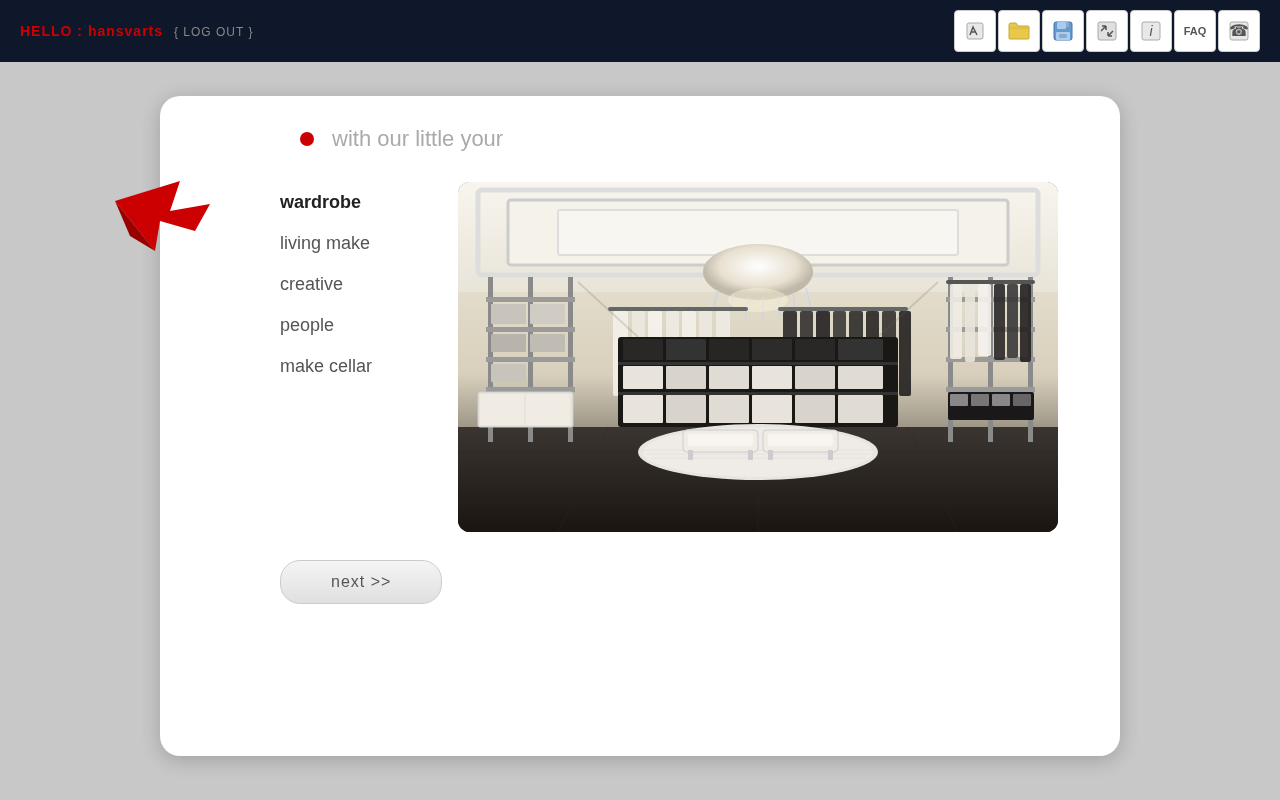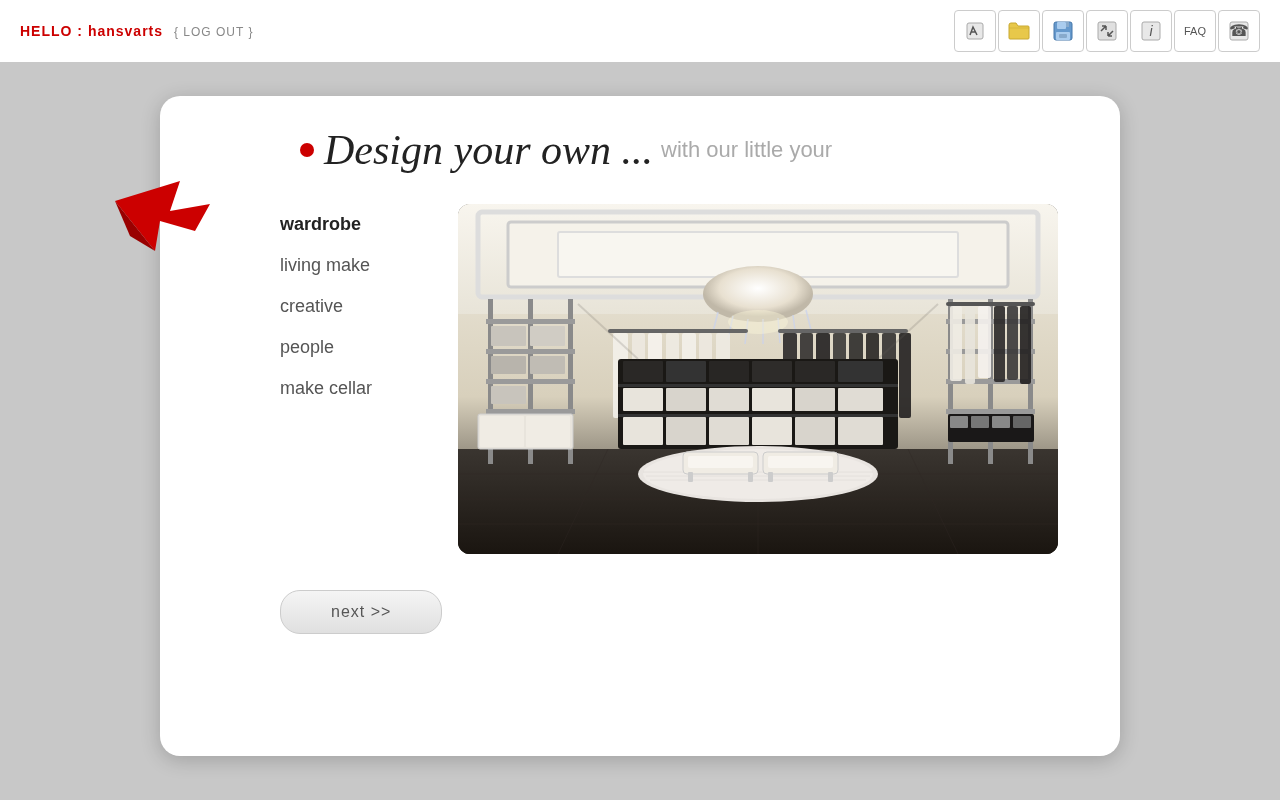--- a/index.html
+++ b/index.html
@@ -12,21 +12,21 @@
       display: flex;
       flex-direction: column;
     }
 
     
     .top-bar {
       display: flex;
       justify-content: space-between;
       align-items: center;
       padding: 10px 20px;
-      background: #ffffff;
+      background: #0f172a;
     }
     .hello-text {
       font-size: 14px;
       color: #cc0000;
       font-weight: bold;
       letter-spacing: 1px;
     }
     .hello-text span.logout {
       color: #888;
       font-weight: normal;
@@ -130,21 +130,21 @@
       border-radius: 12px;
       overflow: hidden;
       max-width: 600px;
       height: 350px;
       background: #1a1a1a;
       position: relative;
     }
 
     
     .card-footer {
-      margin-top: 36px;
+      margin-top: 28px;
       display: flex;
       align-items: center;
       justify-content: space-between;
       margin-left: 60px;
     }
     .next-btn {
       background: linear-gradient(180deg, #f5f5f5 0%, #e0e0e0 100%);
       border: 1px solid #ccc;
       border-radius: 20px;
       padding: 12px 50px;
@@ -221,21 +221,21 @@
         <path d="M4 10 L9 5 M9 5 L9 9 M9 5 L5 5" stroke="#555" stroke-width="1.5" fill="none"></path>
         <path d="M16 10 L11 15 M11 15 L11 11 M11 15 L15 15" stroke="#555" stroke-width="1.5" fill="none"></path>
       </svg>
     </button>
     <button class="toolbar-btn" title="Info">
       <svg width="20" height="20" viewBox="0 0 20 20" fill="none">
         <rect x="1" y="1" width="18" height="18" rx="2" fill="#e8e8e8" stroke="#aaa"></rect>
         <text x="10" y="15" text-anchor="middle" font-size="14" font-style="italic" fill="#555">i</text>
       </svg>
     </button>
-    <button class="toolbar-btn" title="FAQ" style="font-size:11px; font-weight:normal; color:#555;">
+    <button class="toolbar-btn" title="FAQ" style="font-size:11px; font-weight:bold; color:#555;">
       <span>FAQ</span>
     </button>
     <button class="toolbar-btn" title="Phone">
       <svg width="20" height="20" viewBox="0 0 20 20" fill="none">
         <rect x="1" y="1" width="18" height="18" rx="2" fill="#e8e8e8" stroke="#aaa"></rect>
         <text x="10" y="15" text-anchor="middle" font-size="16" fill="#555">☎</text>
       </svg>
     </button>
   </div>
 </div>
@@ -247,21 +247,20 @@
       <svg class="arrow-svg" viewBox="0 0 110 90" fill="none">
 
         <polygon points="10,25 75,5 65,35 105,28 90,55 55,45 50,75 10,25" fill="#cc0000"></polygon>
 
         <polygon points="10,25 25,60 50,75 10,25" fill="#990000"></polygon>
       </svg>
     </div>
 
     <div class="card-header">
       <div class="red-dot"></div>
-      <span class="design-title">Design your own ...</span>
       <span class="design-subtitle">with our little your</span>
     </div>
 
     <div class="card-body">
 
       <ul class="nav-list">
         <li class="active">wardrobe</li>
         <li>living make</li>
         <li>creative</li>
         <li>people</li>

